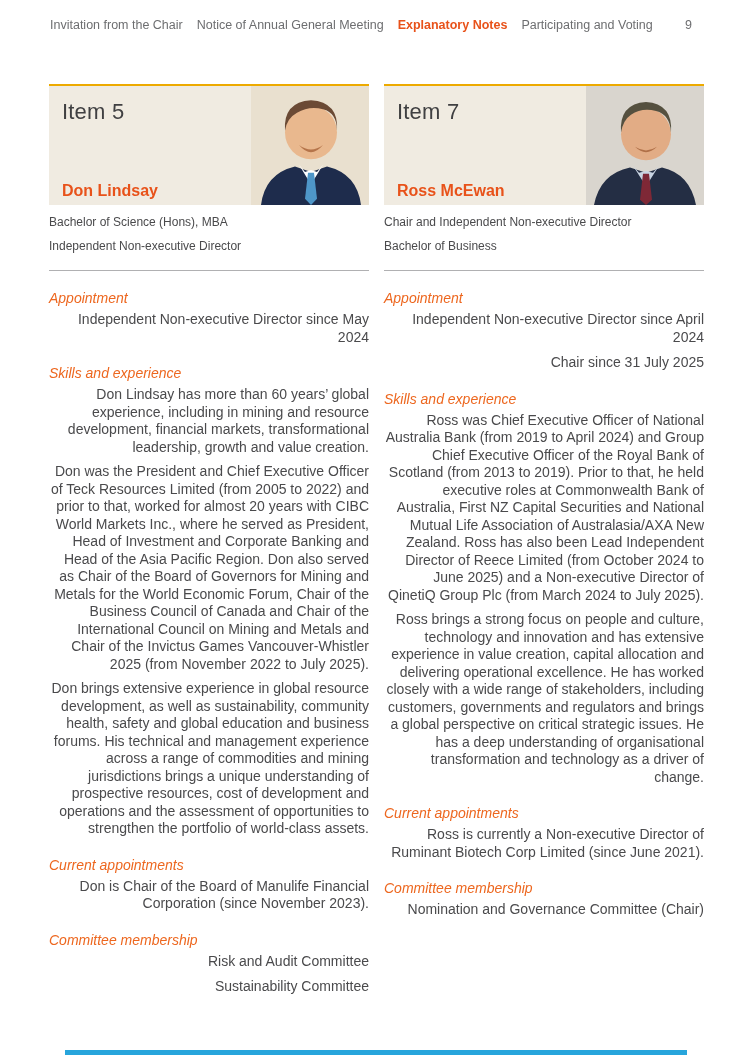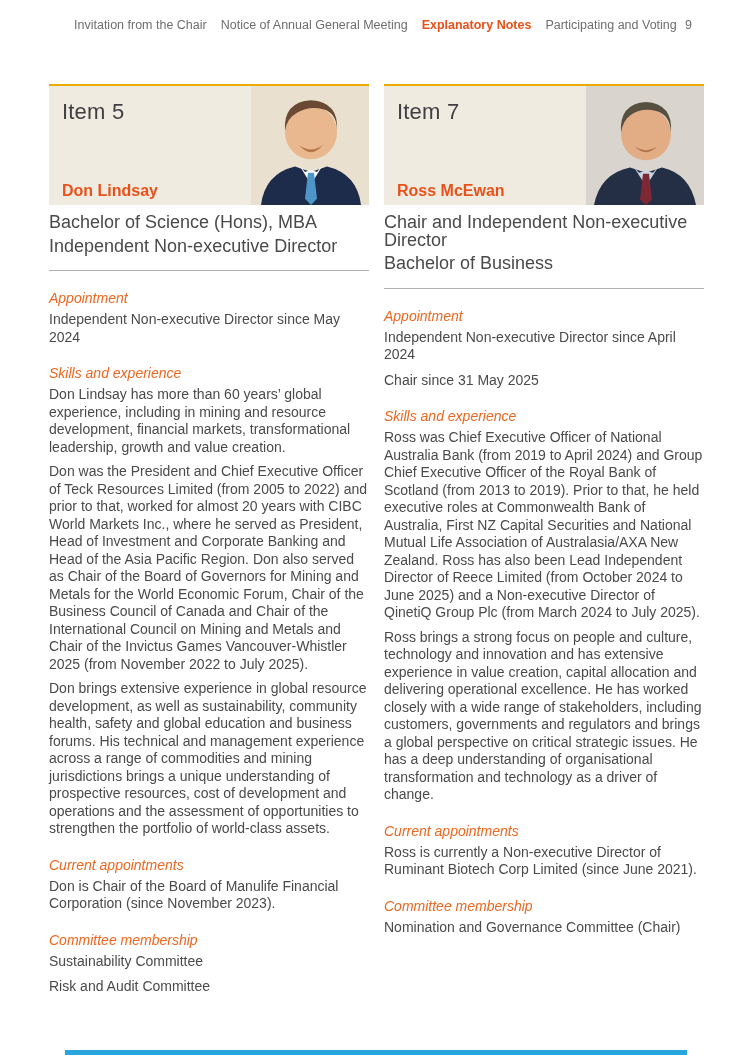--- a/index.html
+++ b/index.html
@@ -13,21 +13,21 @@
     width: 748px;
     height: 1061px;
     margin: 0 auto;
     background: #ffffff;
     overflow: hidden;
   }
   
   .header {
     display: flex;
     align-items: baseline;
-    padding: 18px 50px 0 74px;
+    padding: 18px 50px 0 50px;
     font-size: 12.5px;
     color: var(--nav-text, #6D6E70);
   }
   .nav { display: flex; gap: 14px; }
   .nav-item { white-space: nowrap; cursor: default; }
   .nav-item.active { color: var(--accent, #E8521A); font-weight: bold; }
   .page-num { margin-left: auto; padding-right: 6px; }
   
   .columns {
     display: flex;
@@ -59,40 +59,41 @@
   }
   .photo {
     position: absolute;
     top: 0; right: 0; bottom: 0;
     width: 118px;
     overflow: hidden;
   }
   .photo svg { display: block; width: 100%; height: 100%; }
   
   .quals p {
-    font-size: 18px;
+    font-size: 12px;
     line-height: 17.5px;
     margin-top: 6px;
   }
   .rule {
     border: none;
     border-top: 1px solid var(--divider, #B0B0B2);
     margin: 15px 0 0 0;
   }
   .section-heading {
     font-size: 14px;
     font-style: italic;
     color: var(--heading-orange, #ED671F);
     margin-top: 19px;
     margin-bottom: 5px;
   }
   .body-p {
     font-size: 14px;
     line-height: 17.5px;
     margin-bottom: 7px;
+    text-align: right;
   }
   .spaced-p { margin-bottom: 8px; }
   
   .footer-bar {
     position: absolute;
     left: 65px;
     bottom: 6px;
     width: 622px;
     height: 5px;
     background: var(--footer-bar, #27A5DC);
@@ -143,22 +144,22 @@
 
       <div class="section-heading">Skills and experience</div>
       <p class="body-p">Don Lindsay has more than 60 years’ global experience, including in mining and resource development, financial markets, transformational leadership, growth and value creation.</p>
       <p class="body-p">Don was the President and Chief Executive Officer of Teck Resources Limited (from 2005 to 2022) and prior to that, worked for almost 20 years with CIBC World Markets Inc., where he served as President, Head of Investment and Corporate Banking and Head of the Asia Pacific Region. Don also served as Chair of the Board of Governors for Mining and Metals for the World Economic Forum, Chair of the Business Council of Canada and Chair of the International Council on Mining and Metals and Chair of the Invictus Games Vancouver-Whistler 2025 (from November 2022 to July 2025).</p>
       <p class="body-p">Don brings extensive experience in global resource development, as well as sustainability, community health, safety and global education and business forums. His technical and management experience across a range of commodities and mining jurisdictions brings a unique understanding of prospective resources, cost of development and operations and the assessment of opportunities to strengthen the portfolio of world-class assets.</p>
 
       <div class="section-heading">Current appointments</div>
       <p class="body-p">Don is Chair of the Board of Manulife Financial Corporation (since November 2023).</p>
 
       <div class="section-heading">Committee membership</div>
+      <p class="body-p spaced-p">Risk and Audit Committee</p>
       <p class="body-p spaced-p">Sustainability Committee</p>
-      <p class="body-p spaced-p">Risk and Audit Committee</p>
     </div>
 
     <div class="col">
       <div class="card">
         <div class="item-title">Item 7</div>
         <div class="person-name">Ross McEwan</div>
         <div class="photo">
           <svg viewBox="0 0 118 133" preserveAspectRatio="none" aria-hidden="true">
             <rect x="0" y="0" width="118" height="133" fill="#D9D5CE"></rect>
             <ellipse cx="60" cy="54" rx="25" ry="29" fill="#E2AC85"></ellipse>
@@ -172,21 +173,21 @@
       </div>
 
       <div class="quals">
         <p>Chair and Independent Non-executive Director</p>
         <p>Bachelor of Business</p>
       </div>
       <hr class="rule">
 
       <div class="section-heading">Appointment</div>
       <p class="body-p spaced-p">Independent Non-executive Director since April 2024</p>
-      <p class="body-p spaced-p">Chair since 31 May 2025</p>
+      <p class="body-p spaced-p">Chair since 31 July 2025</p>
 
       <div class="section-heading">Skills and experience</div>
       <p class="body-p">Ross was Chief Executive Officer of National Australia Bank (from 2019 to April 2024) and Group Chief Executive Officer of the Royal Bank of Scotland (from 2013 to 2019). Prior to that, he held executive roles at Commonwealth Bank of Australia, First NZ Capital Securities and National Mutual Life Association of Australasia/AXA New Zealand. Ross has also been Lead Independent Director of Reece Limited (from October 2024 to June 2025) and a Non-executive Director of QinetiQ Group Plc (from March 2024 to July 2025).</p>
       <p class="body-p">Ross brings a strong focus on people and culture, technology and innovation and has extensive experience in value creation, capital allocation and delivering operational excellence. He has worked closely with a wide range of stakeholders, including customers, governments and regulators and brings a global perspective on critical strategic issues. He has a deep understanding of organisational transformation and technology as a driver of change.</p>
 
       <div class="section-heading">Current appointments</div>
       <p class="body-p">Ross is currently a Non-executive Director of Ruminant Biotech Corp Limited (since June 2021).</p>
 
       <div class="section-heading">Committee membership</div>
       <p class="body-p spaced-p">Nomination and Governance Committee (Chair)</p>

